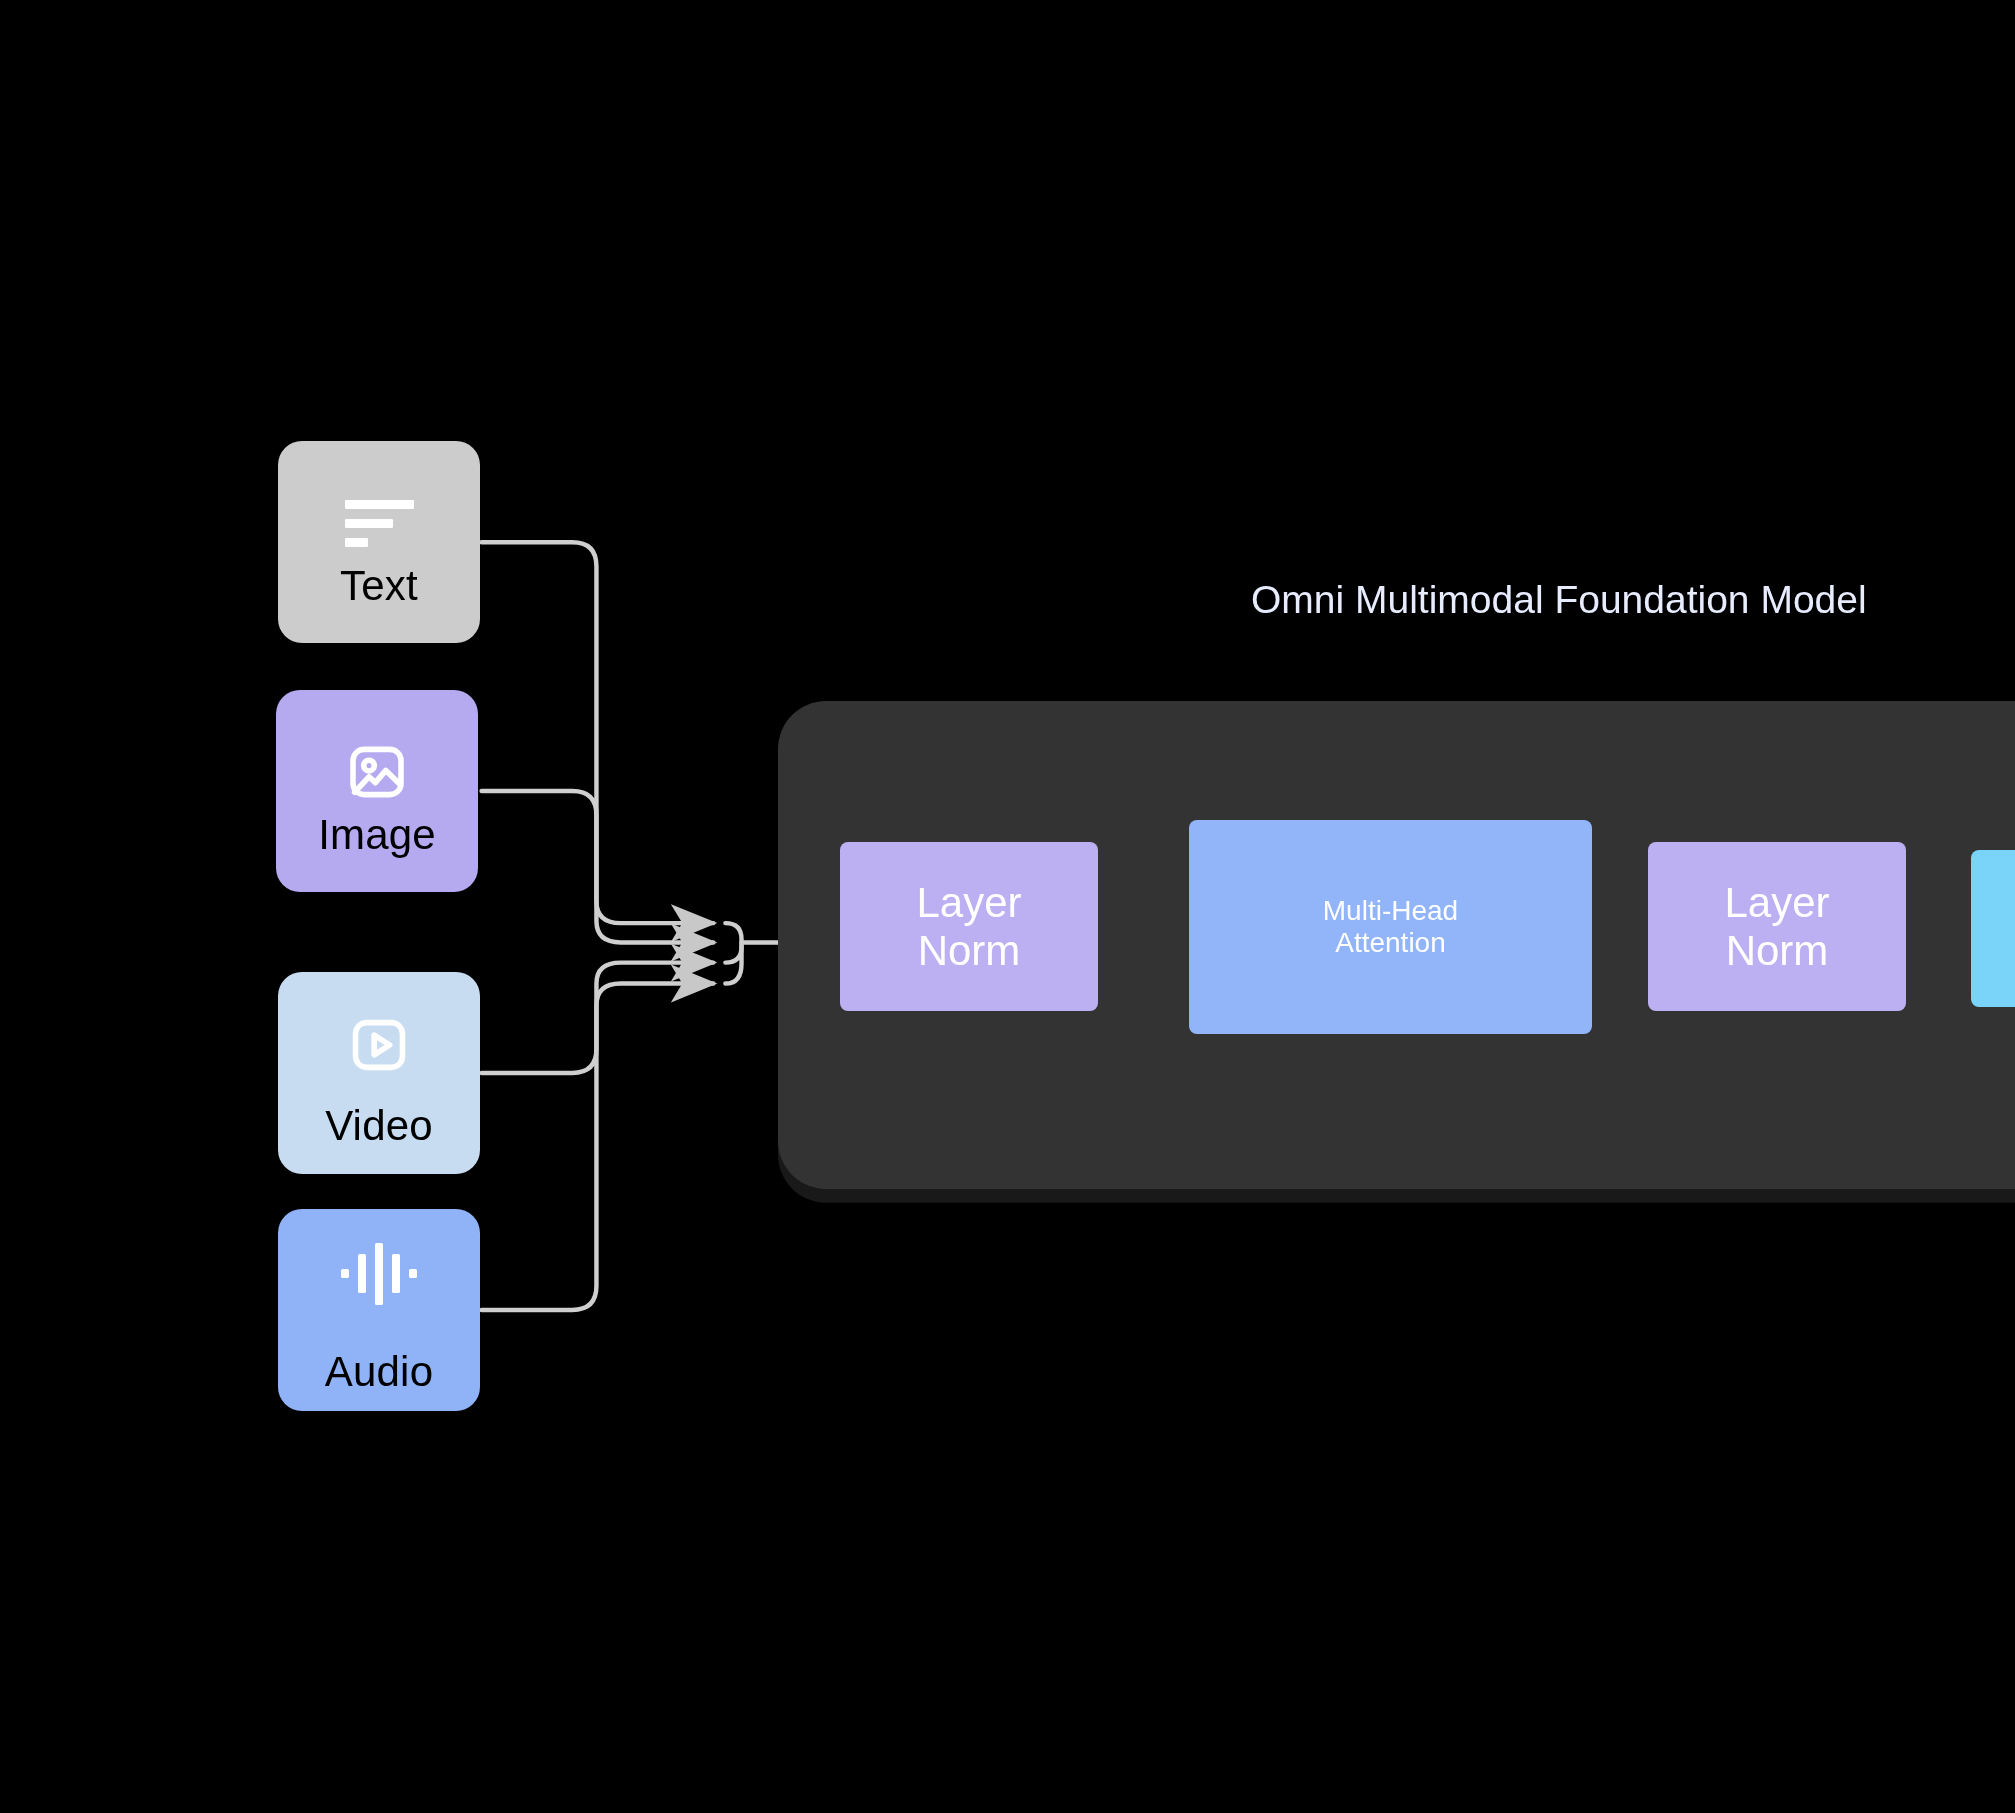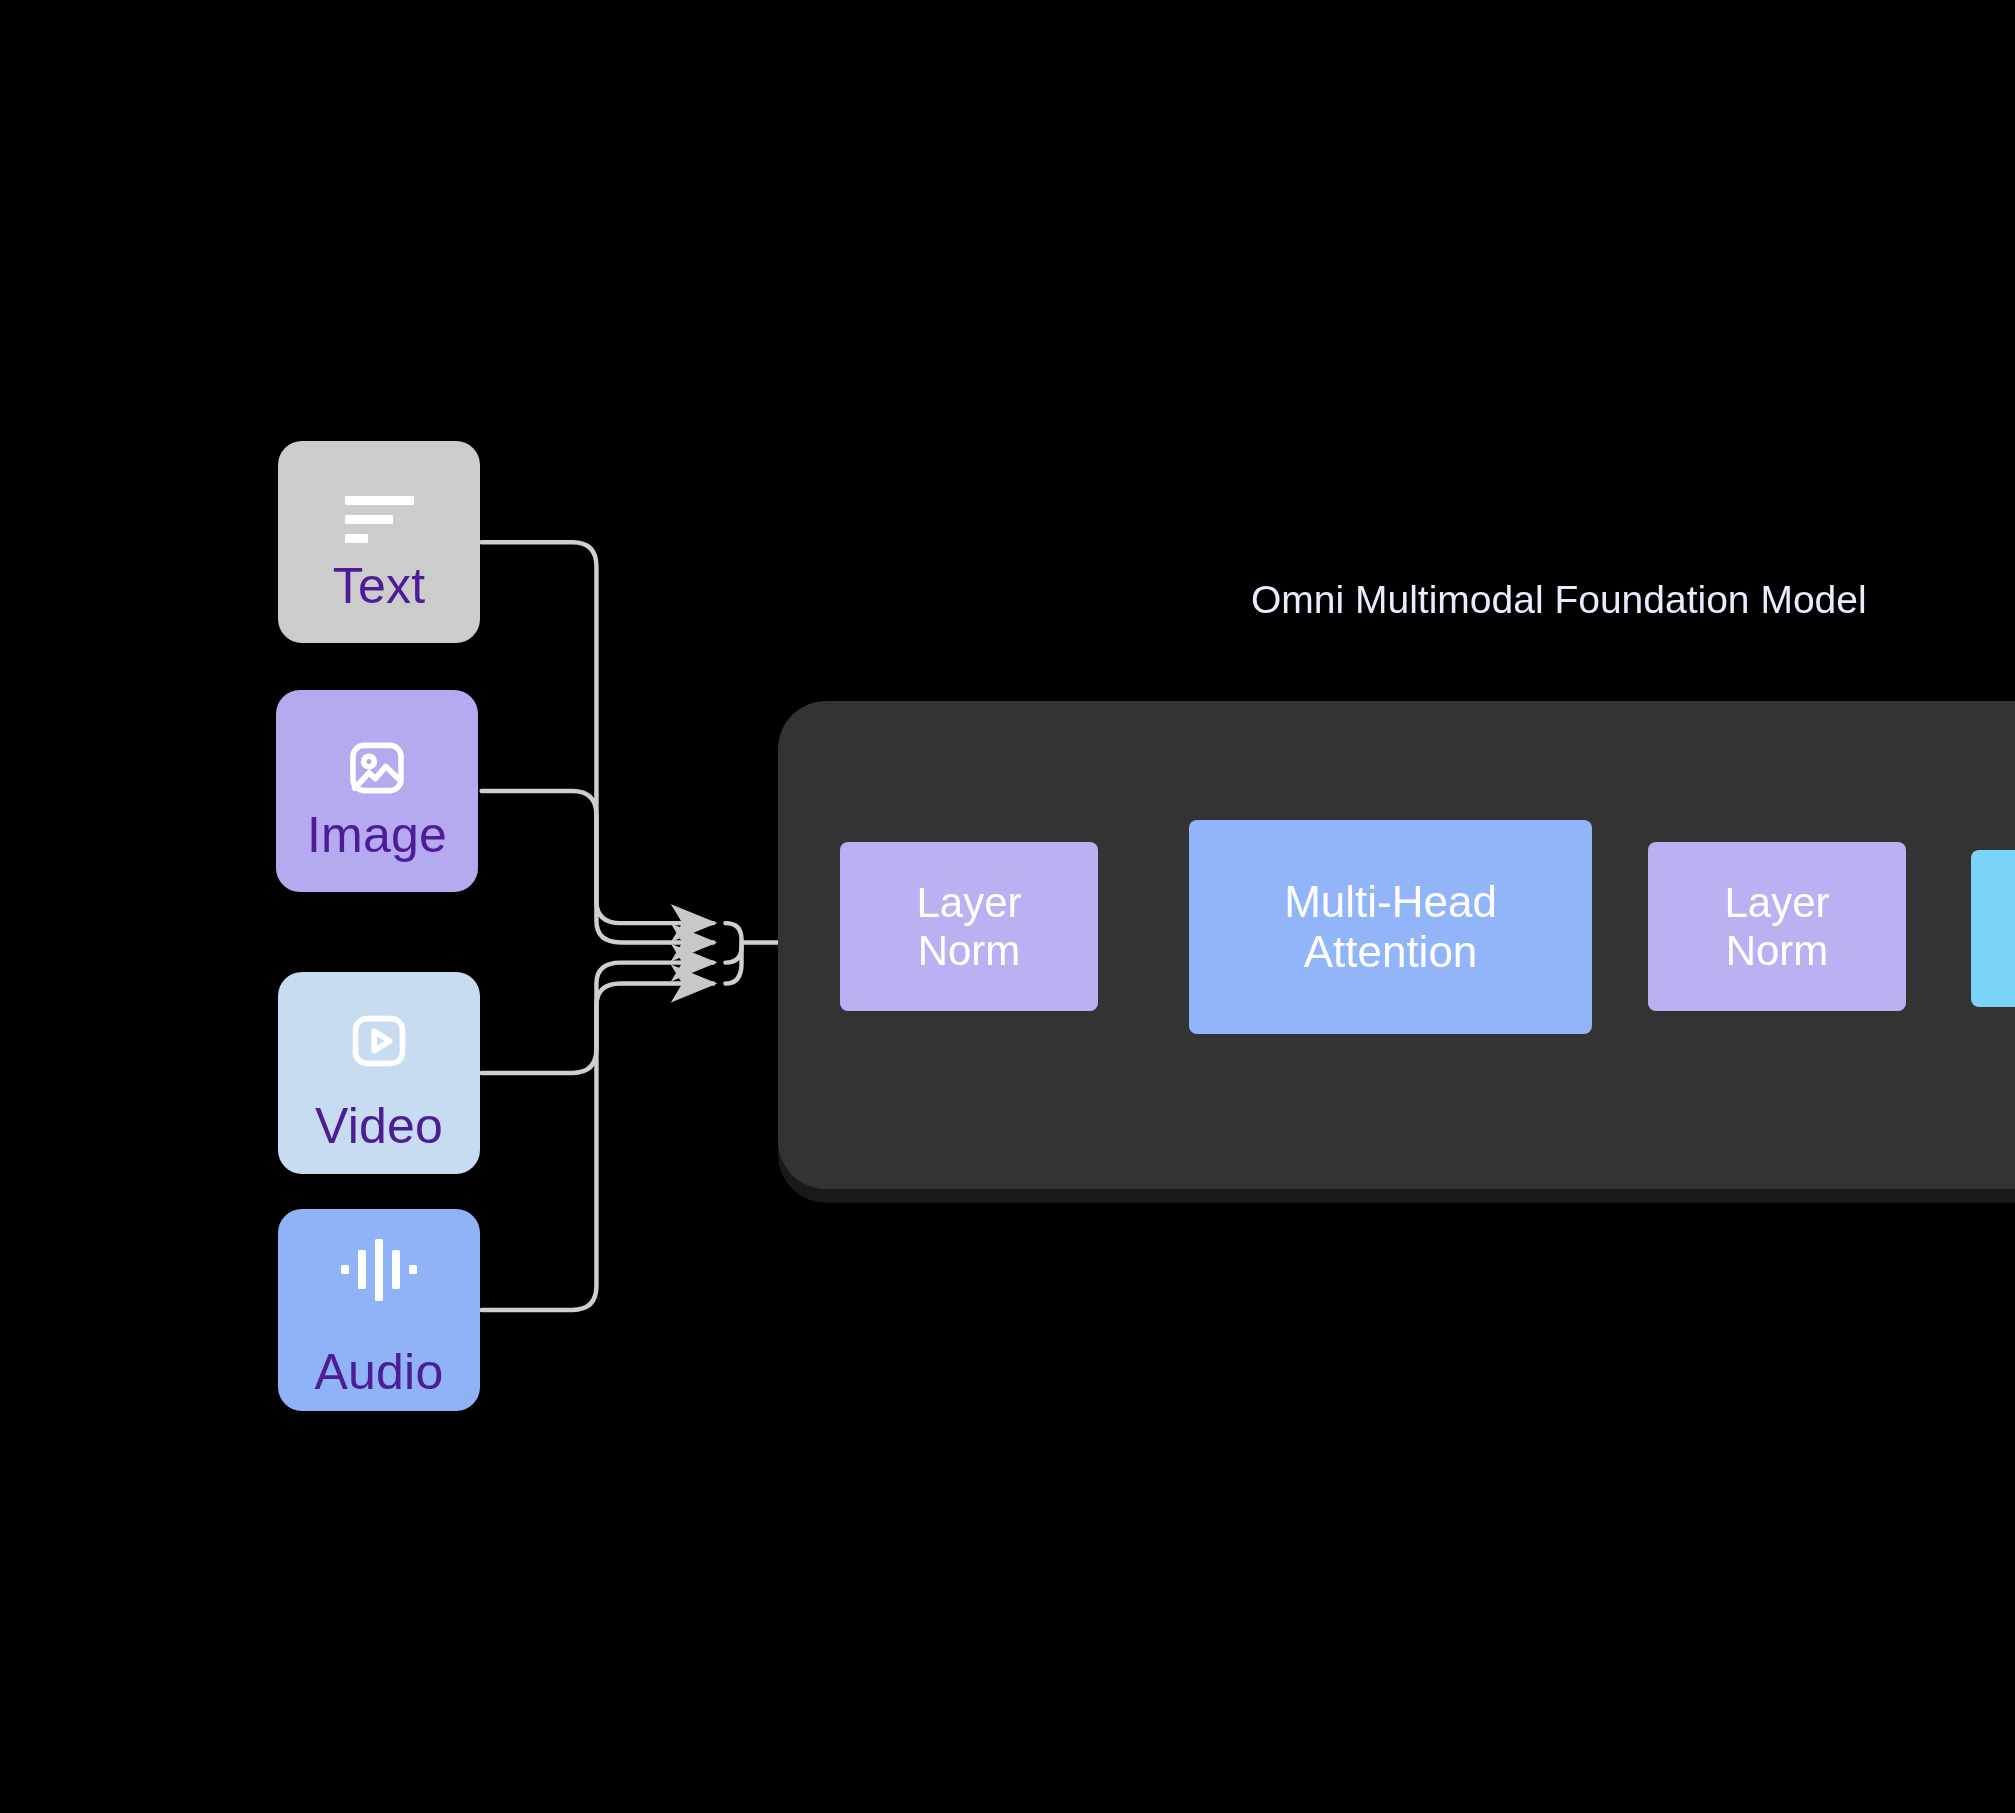--- a/index.html
+++ b/index.html
@@ -41,22 +41,22 @@
     padding-top: 12px;
   }
   .mod-icon {
     height: 69px;
     display: flex;
     align-items: center;
     justify-content: center;
     margin-bottom: 7.3px;
   }
   .mod-label {
-    font-size: 50px;
-    color: #4c1d95;
+    font-size: 42px;
+    color: #000000;
     line-height: 1;
     letter-spacing: 0.2px;
   }
 
   
   .text-lines {
     display: flex;
     flex-direction: column;
     gap: 10.5px;
     width: 69px;
@@ -204,21 +204,21 @@
 
   <div id="model-title" style="left:1251px; top:580px;">Omni Multimodal Foundation Model</div>
 
   <div id="model-panel" style="left:778px; top:701px; width:1854px; height:488px;"></div>
 
   <div class="tblock" style="left:840px; top:842px; width:258px; height:169px; background:#bcb0f3; font-size:42px;">
     <span style="white-space: pre-line;">Layer
 Norm</span>
   </div>
 
-  <div class="tblock" style="left:1189px; top:820px; width:403px; height:214px; background:#92b5fa; font-size:44px;">
+  <div class="tblock" style="left:1189px; top:820px; width:403px; height:214px; background:#92b5fa; font-size:28px;">
     <span style="white-space: pre-line;">Multi-Head
 Attention</span>
   </div>
 
   <div class="tblock" style="left:1648px; top:842px; width:258px; height:169px; background:#bcb0f3; font-size:42px;">
     <span style="white-space: pre-line;">Layer
 Norm</span>
   </div>
 
   <div class="tblock" style="left:1971px; top:850px; width:250px; height:157px; background:#7ad3f8; font-size:40px;">

